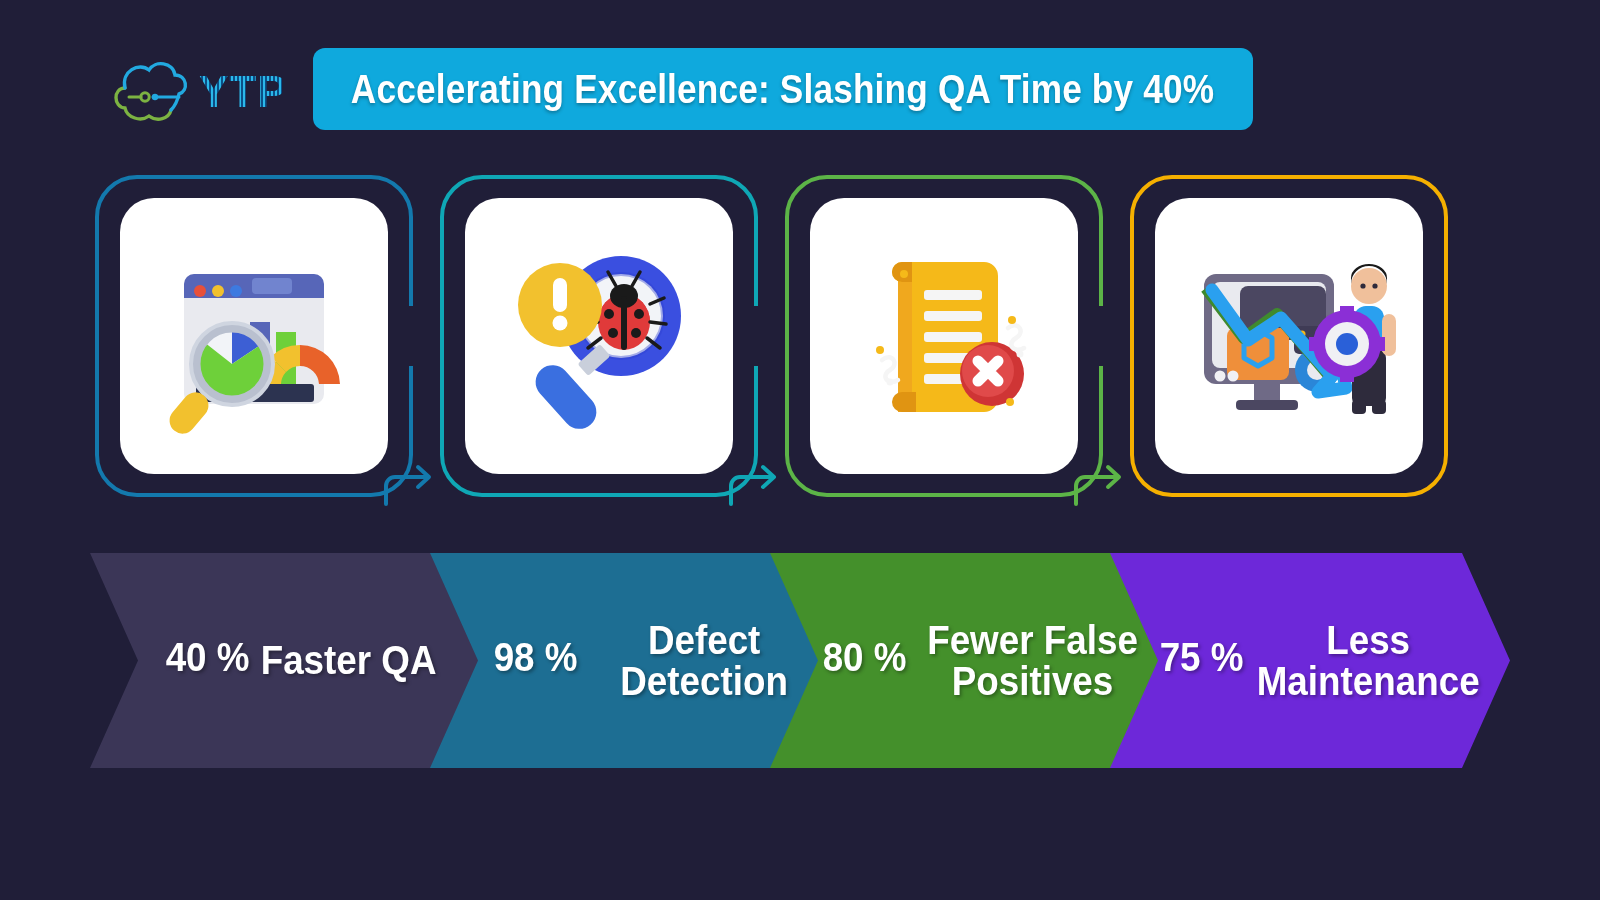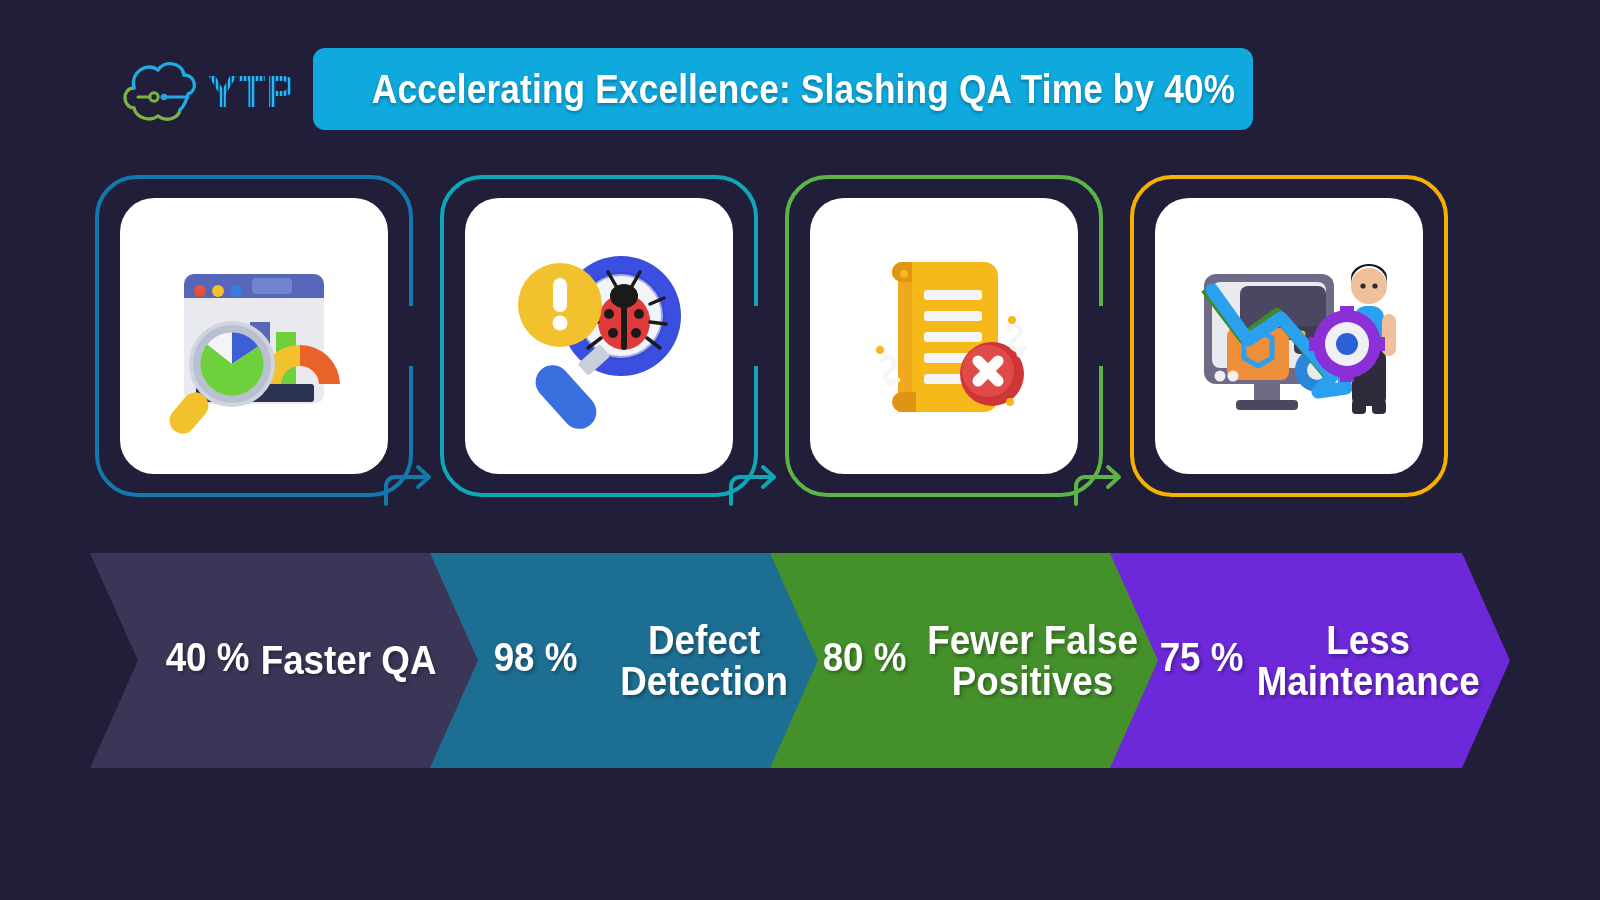--- a/index.html
+++ b/index.html
@@ -7,27 +7,27 @@
     width:1600px;height:900px;overflow:hidden;
     background:#201e38;
     font-family:"Liberation Sans", sans-serif;
     position:relative;
   }
   .stage{position:absolute;inset:0;}
 
   
   .header{position:absolute;left:0;top:0;width:1600px;height:170px;}
 
-  .logo{position:absolute;left:116px;top:55px;width:175px;height:68px;}
+  .logo{position:absolute;left:107px;top:55px;width:175px;height:68px;}
   .logo svg{display:block;width:175px;height:68px;}
 
   .title-bar{
     position:absolute;left:313px;top:48px;width:940px;height:82px;
     background:#0fa9dd;border-radius:12px;
-    display:flex;align-items:center;justify-content:flex-start;
+    display:flex;align-items:center;justify-content:center;
   }
   .title-text{
     color:#ffffff;
     font-family:"Liberation Sans Narrow","Liberation Sans",sans-serif;
     font-size:40px;font-weight:bold;letter-spacing:0.2px;
     transform:scaleX(0.88);transform-origin:center;
     white-space:nowrap;
     text-shadow:0 2px 4px rgba(0,0,0,.30);
   }
 

